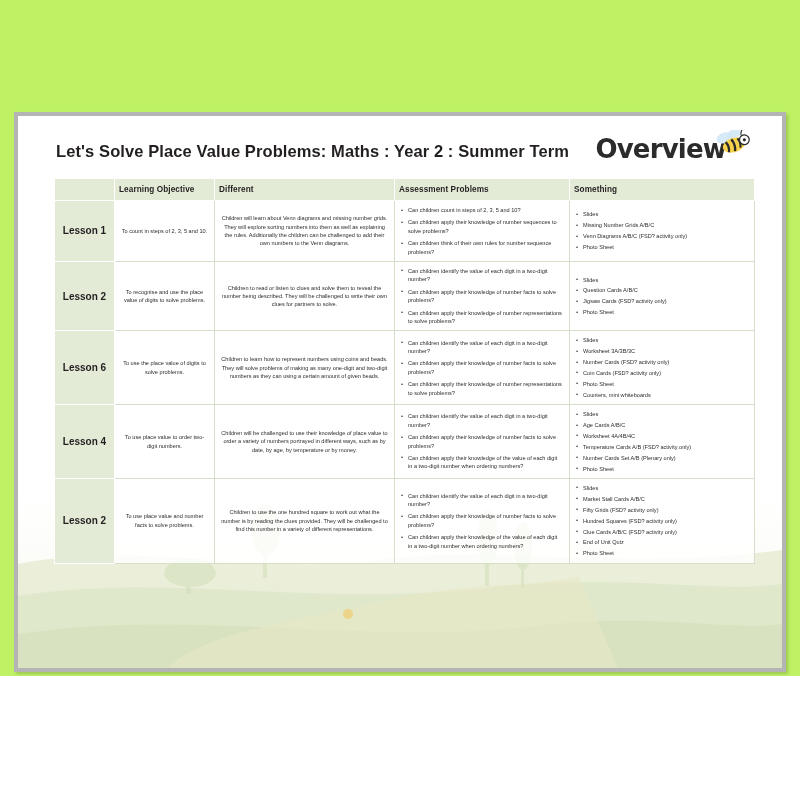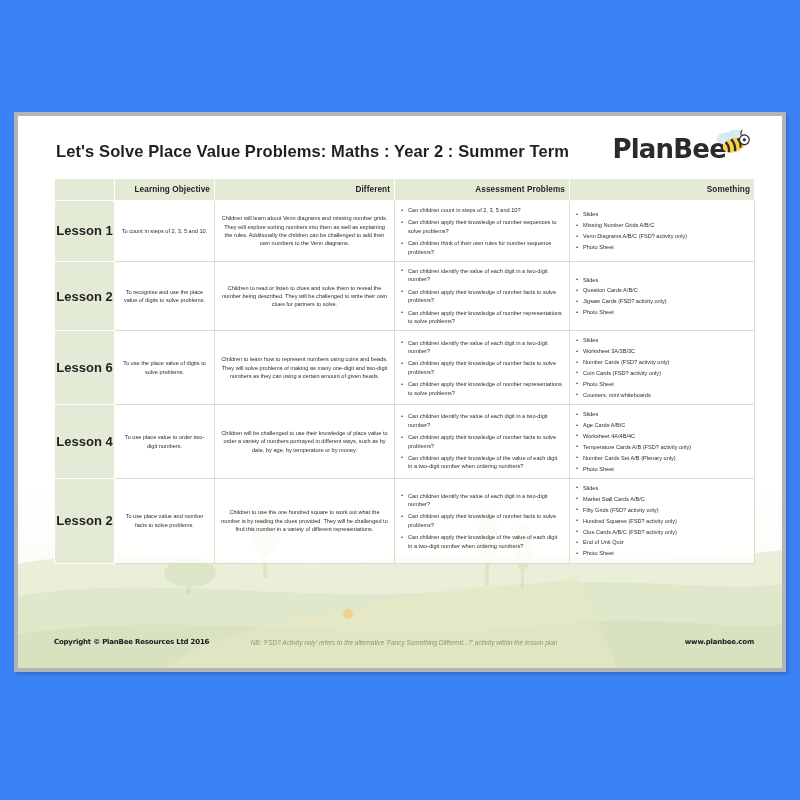--- a/index.html
+++ b/index.html
@@ -3,21 +3,21 @@
 <meta charset="utf-8">
 <style>
   html,body{margin:0;padding:0;}
   body{
     width:800px;height:800px;
     background:#ffffff;
     font-family:"Liberation Sans", sans-serif;
     overflow:hidden;
   }
   .stage{
-    position:relative;width:800px;height:800px;background:#3b82f6;
+    position:relative;width:800px;height:676px;background:#bef264;
   }
   
   .doc-frame{
     position:absolute;
     left:14px;top:112px;width:772px;height:560px;
     background:#ffffff;
     border:4px solid #b4b4b4;
     box-sizing:border-box;
     box-shadow:2px 2px 3px rgba(0,0,0,.18);
   }
@@ -57,30 +57,30 @@
   table.plan col.c1{width:100px;}
   table.plan col.c2{width:180px;}
   table.plan col.c3{width:175px;}
   table.plan col.c4{width:185px;}
 
   table.plan th{
     background:#e3ebd7;
     border:1px solid #ffffff;
     color:#231f20;
     font-size:8.2px;font-weight:700;
-    padding:6px 4px;text-align:right;
+    padding:6px 4px;text-align:left;
     letter-spacing:.1px;
   }
   th.blank{background:transparent;border:none;}
 
   td.lesson{
     background:#e3ebd7;
     border:1px solid #ffffff;
     text-align:center;vertical-align:middle;
-    font-size:13px;font-weight:700;color:#231f20;
+    font-size:10px;font-weight:700;color:#231f20;
   }
   td.cell{
     border:1px solid #d6dfc9;
     background:rgba(255,255,255,.82);
     vertical-align:middle;
     padding:5px 6px;
     font-size:5.6px;line-height:1.5;color:#2d2d2d;
   }
   td.obj{text-align:center;}
   td.over{text-align:center;}
@@ -145,21 +145,21 @@
             <ellipse cx="505" cy="78" rx="9" ry="24"></ellipse>
             <rect x="503" y="86" width="3" height="34"></rect>
           </g>
           <circle cx="330" cy="146" r="5" fill="#f0c96a" opacity=".65"></circle>
         </svg>
       </div>
 
       <div class="title">Let's Solve Place Value Problems: Maths : Year 2 : Summer Term</div>
 
       <div class="logo">
-        <div class="logo-text">PlanBee</div>
+        <div class="logo-text">Overview</div>
         <svg class="logo-bee" viewBox="0 0 40 34">
           <g transform="rotate(-18 20 17)">
             <ellipse cx="12" cy="6" rx="9" ry="6" fill="#cfe6f7" opacity=".85"></ellipse>
             <ellipse cx="24" cy="5" rx="8" ry="5" fill="#cfe6f7" opacity=".85"></ellipse>
             <ellipse cx="20" cy="17" rx="13" ry="8" fill="#f7d24a"></ellipse>
             <path d="M12 11 q3 6 0 12" stroke="#2b2b2b" stroke-width="2.6" fill="none"></path>
             <path d="M19 10 q3.2 7 0 14" stroke="#2b2b2b" stroke-width="2.6" fill="none"></path>
             <path d="M26 11 q2.6 6 0 11" stroke="#2b2b2b" stroke-width="2.4" fill="none"></path>
             <circle cx="33" cy="15" r="5.5" fill="#ffffff" stroke="#2b2b2b" stroke-width="1.4"></circle>
             <circle cx="33" cy="15" r="1.8" fill="#2b2b2b"></circle>
@@ -289,21 +289,16 @@
                   <li>Hundred Squares (FSD? activity only)</li>
                   <li>Clue Cards A/B/C (FSD? activity only)</li>
                   <li>End of Unit Quiz</li>
                   <li>Photo Sheet</li>
                 </ul>
               </td>
             </tr>
           </tbody>
       </table>
 
-      <div class="footer">
-        <div class="copyright">Copyright © PlanBee Resources Ltd 2016</div>
-        <div class="nb">NB: 'FSD? Activity only' refers to the alternative 'Fancy Something Different...?' activity within the lesson plan</div>
-        <div class="weblink">www.planbee.com</div>
-      </div>
 
     </div>
   </div>
 </div>
 
 </body></html>

